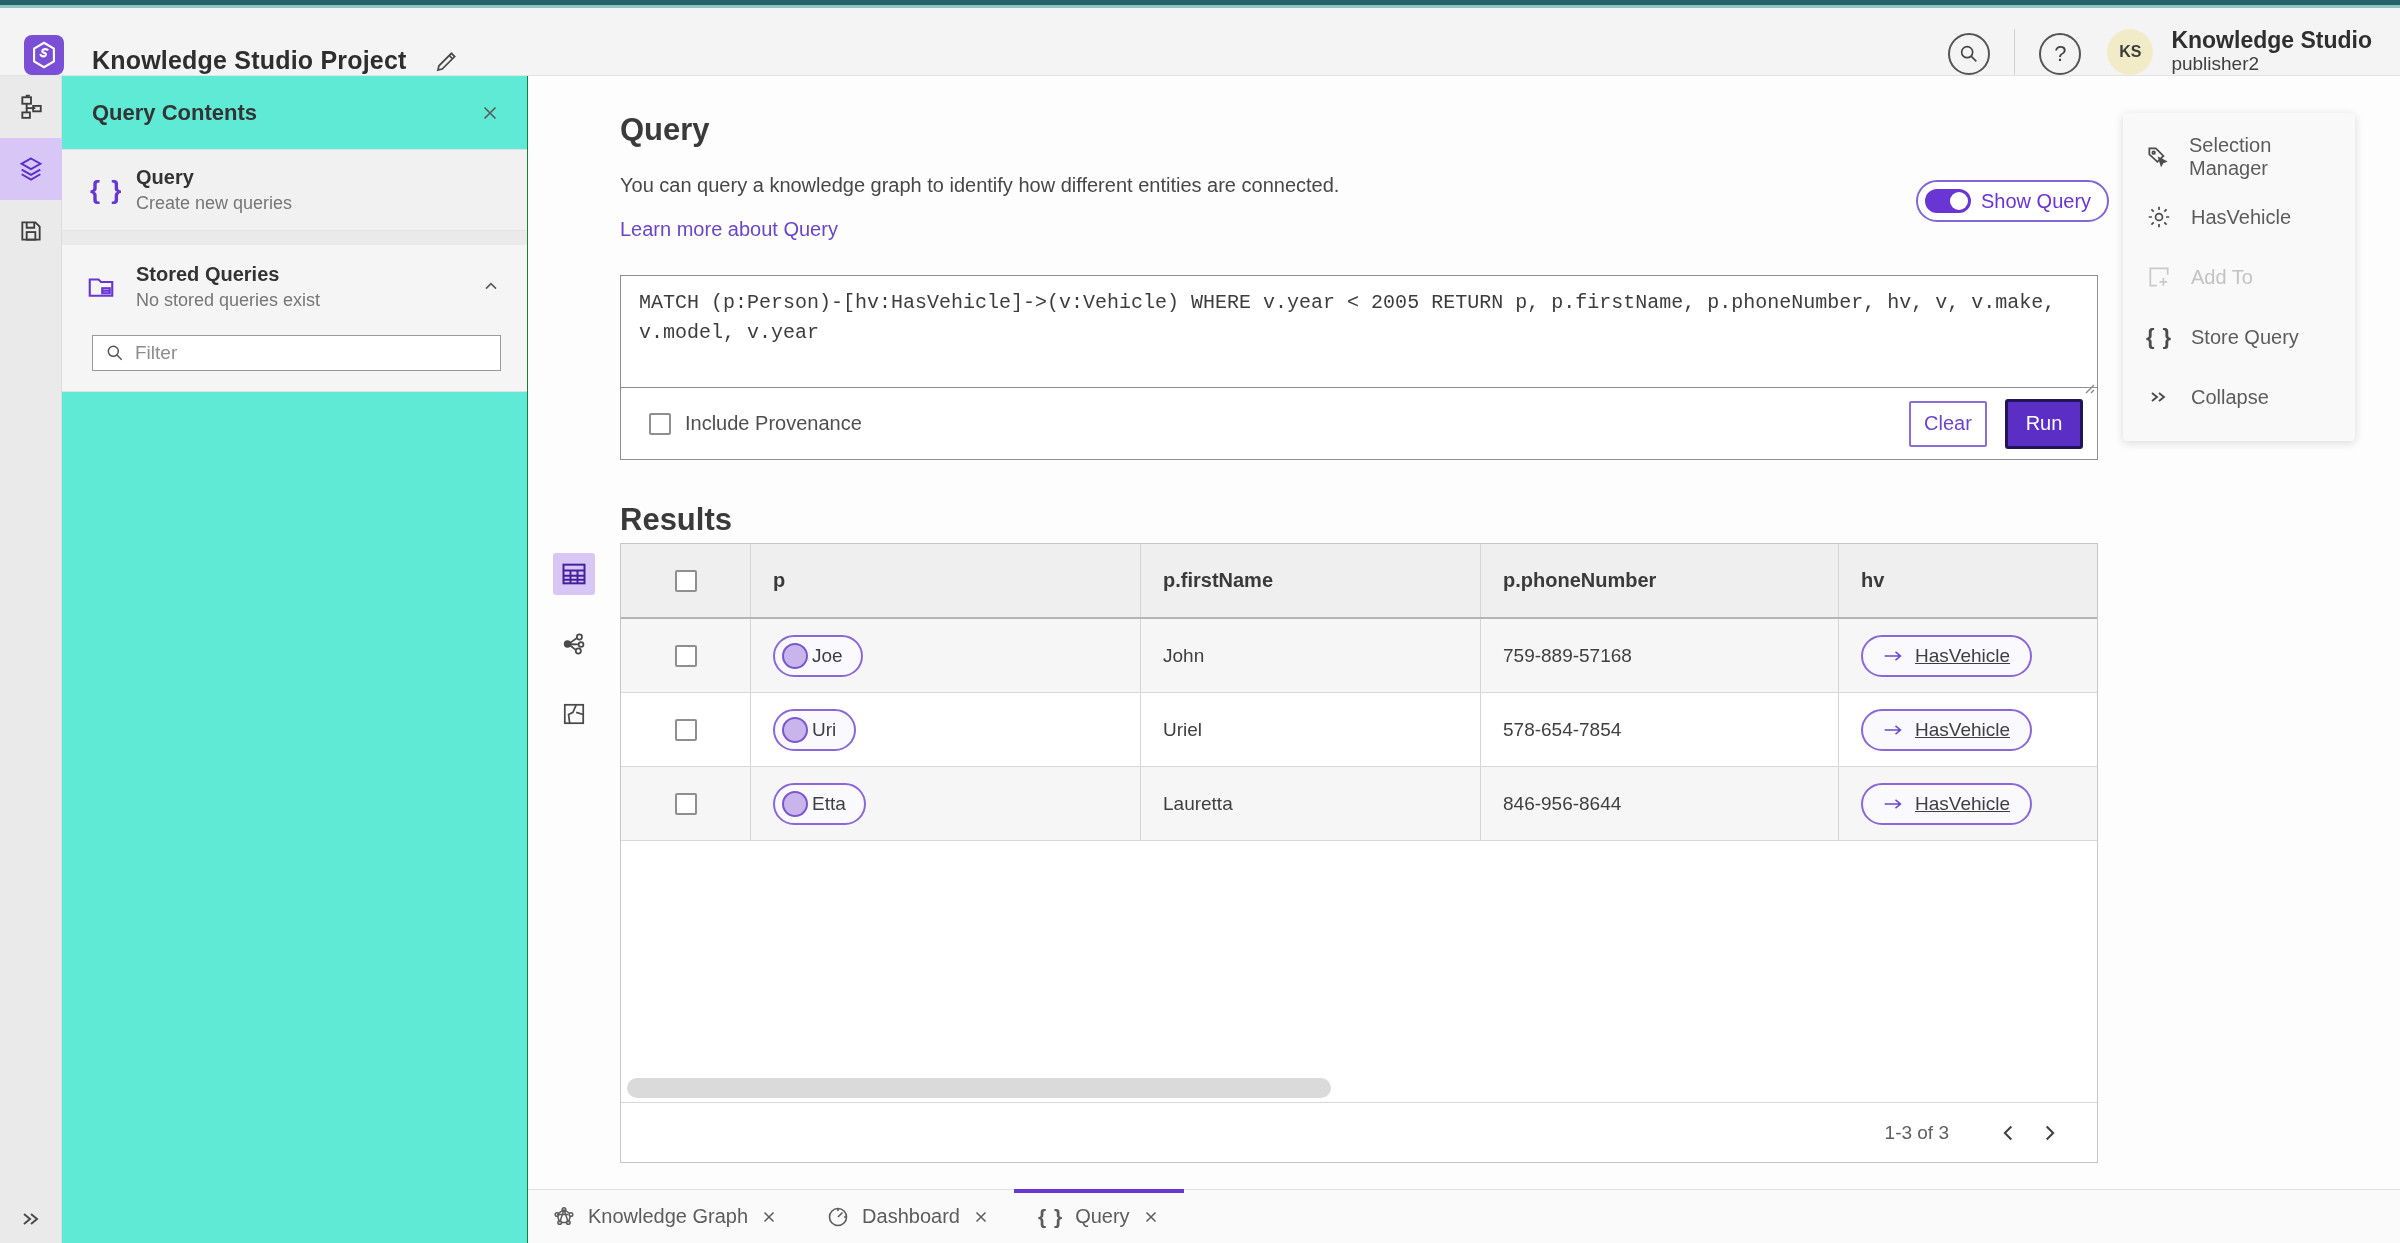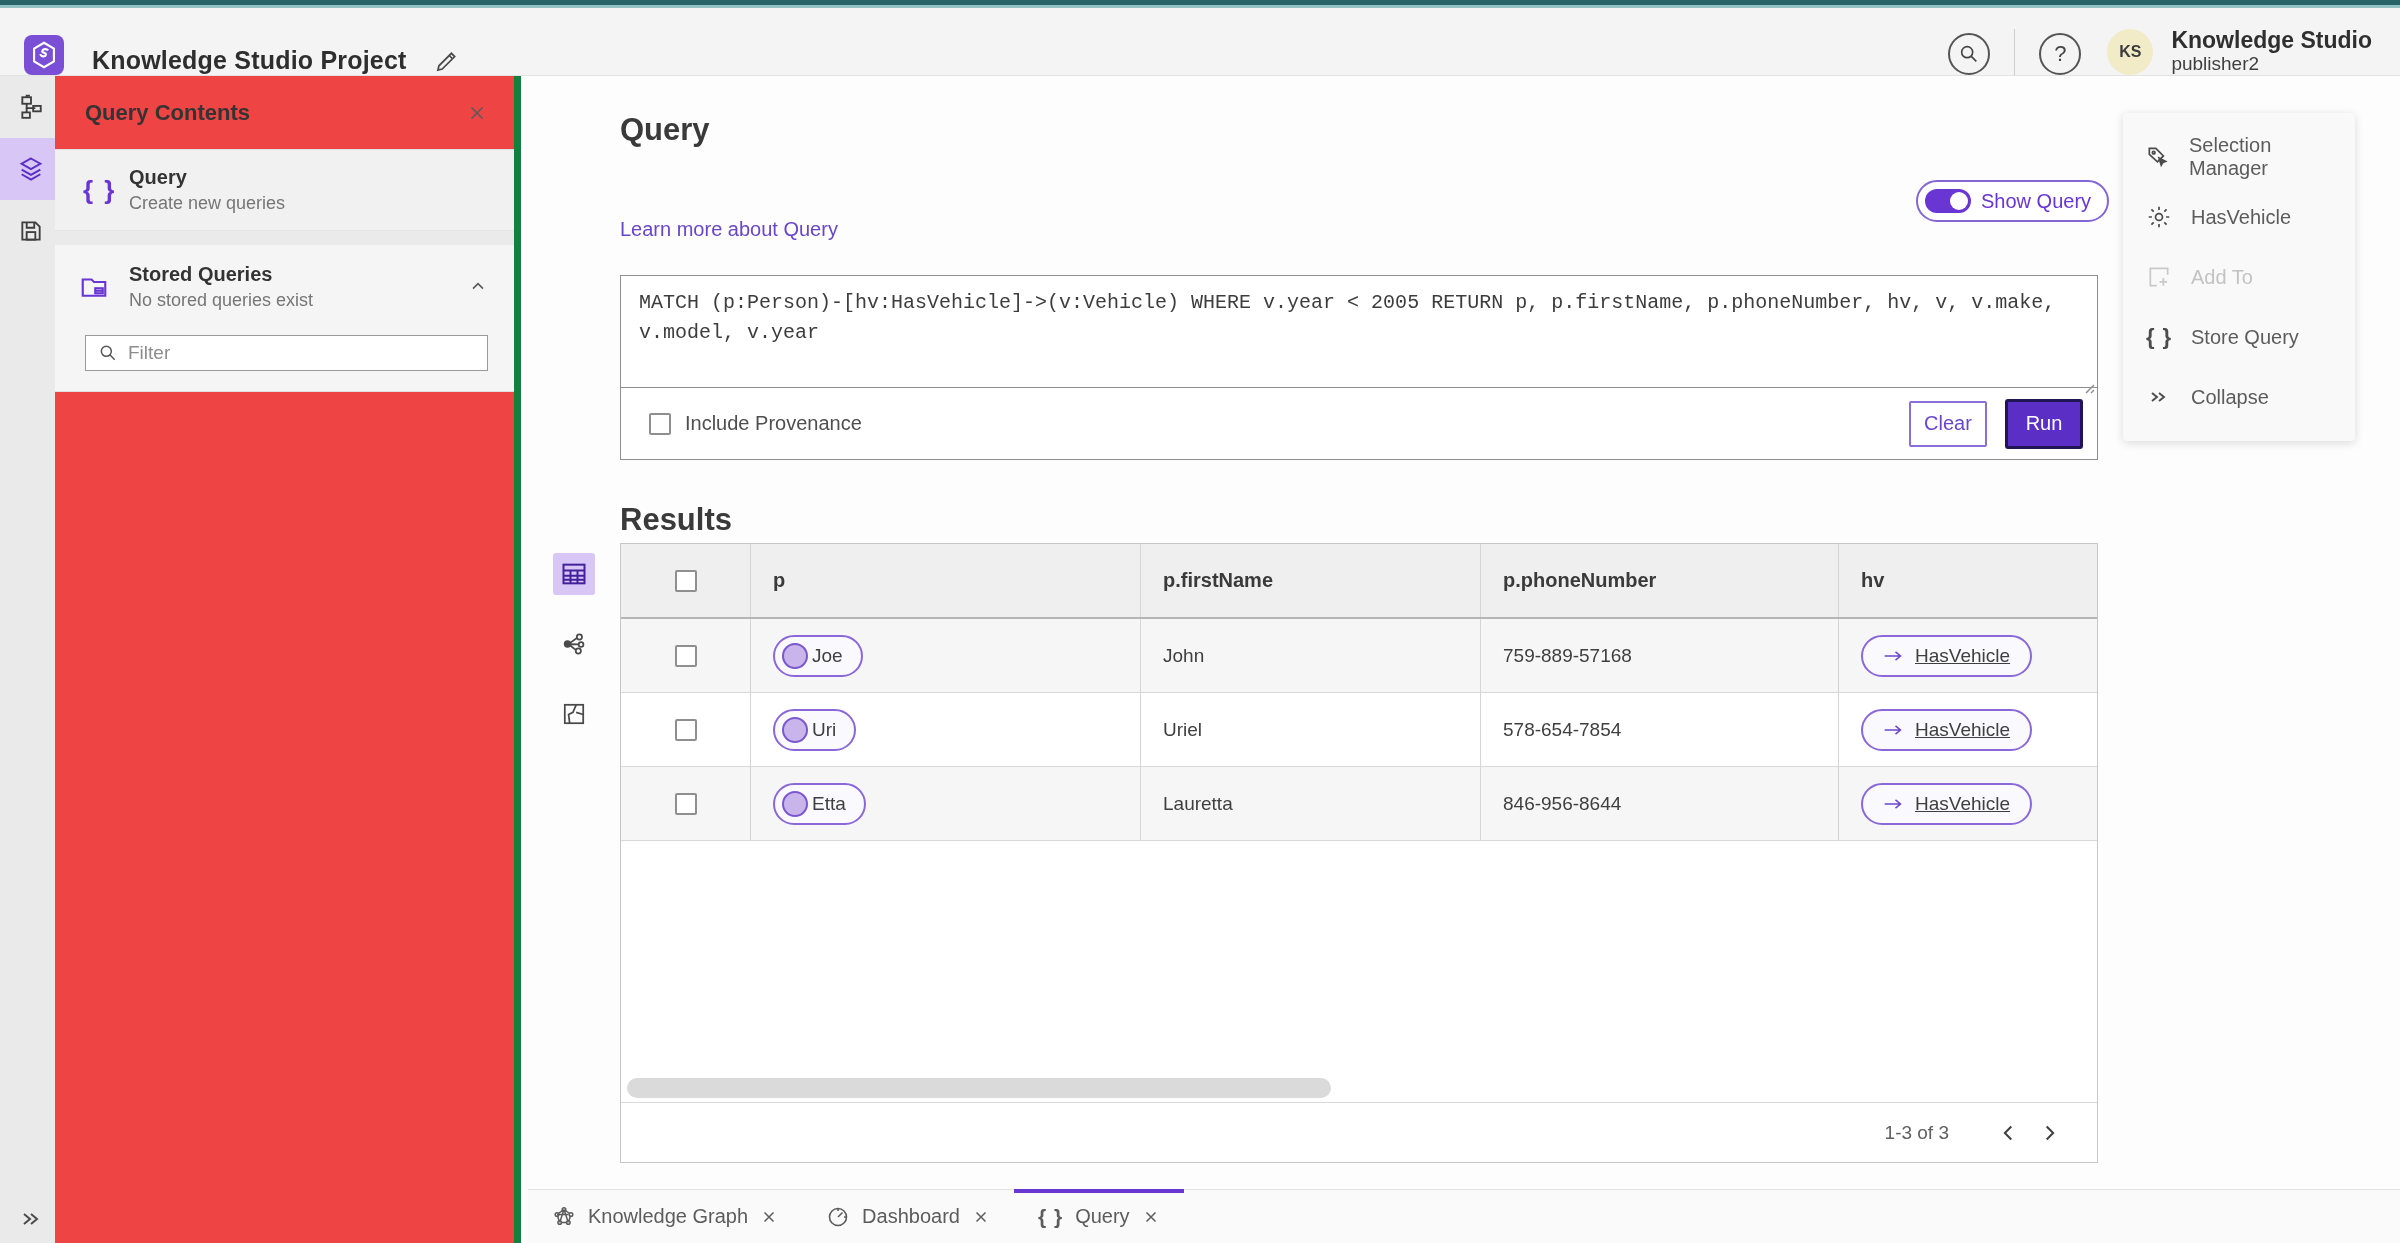--- a/index.html
+++ b/index.html
@@ -26,21 +26,21 @@
   .user-product { font-size:23px; font-weight:700; color:#2f2f2f; }
   .user-name { font-size:19px; color:#3f3f3f; }
 
   
   .rail { position:absolute; left:0; top:76px; bottom:0; width:62px; background:#eaeaeb; border-right:1px solid #dcdcdc; }
   .rail-btn { width:62px; height:62px; display:flex; align-items:center; justify-content:center; color:#3e3e3e; cursor:pointer; }
   .rail-btn.active { background:#d8c6f7; color:#5b2ec5; }
   .rail-expand { position:absolute; bottom:12px; left:0; width:62px; display:flex; justify-content:center; color:#4a4a4a; cursor:pointer; }
 
   
-  .panel { position:absolute; left:55px; top:76px; bottom:0; width:466px; background:#ef4444; border-right:7px solid #15803d; }
+  .panel { position:absolute; left:62px; top:76px; bottom:0; width:466px; background:#5eead4; border-right:1px solid #15803d; }
   .panel-header { height:74px; display:flex; align-items:center; padding:0 26px 0 30px; border-bottom:1px solid #e0e0e0; }
   .panel-title { flex:1; font-size:22px; font-weight:600; color:#343434; }
   .panel-close { color:#5a5a5a; cursor:pointer; display:flex; }
   .panel-item { display:flex; align-items:center; padding:16px 26px 16px 28px; background:#f1f1f2; border-bottom:1px solid #e4e4e5; }
   .panel-item .braces { font-size:26px; color:#6935d3; font-weight:600; width:46px; letter-spacing:2px; }
   .pi-text { flex:1; }
   .pi-label { font-size:20px; font-weight:600; color:#333; }
   .pi-desc { font-size:18px; color:#767676; margin-top:4px; }
   .gap-band { height:14px; background:#eaeaeb; }
   .stored { background:#f5f5f6; border-bottom:1px solid #e0e0e0; padding-bottom:20px; }
@@ -254,20 +254,21 @@
               <path d="M14.5 14.5L20 20"></path>
           </svg>
         </span>
         <input type="text" placeholder="Filter" style="">
       </div>
     </div>
   </div>
 
   <div class="main">
     <div class="q-title">Query</div>
+    <div class="q-desc">You can query a knowledge graph to identify how different entities are connected.</div>
     <a class="q-link">Learn more about Query</a>
 
     <div class="show-pill">
       <span class="switch">
           <span class="knob"></span>
         </span>
       <span class="lbl">Show Query</span>
     </div>
 
     <div class="query-box">

